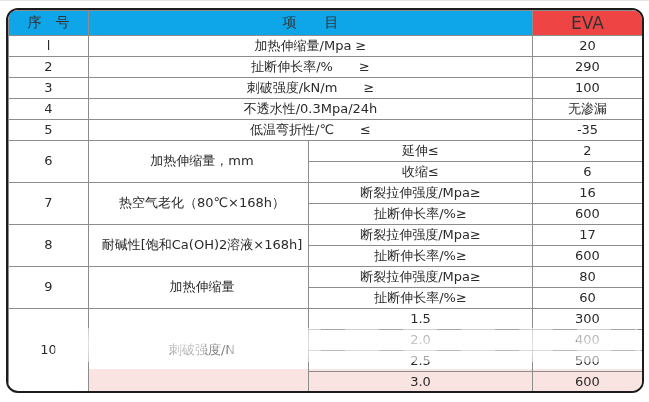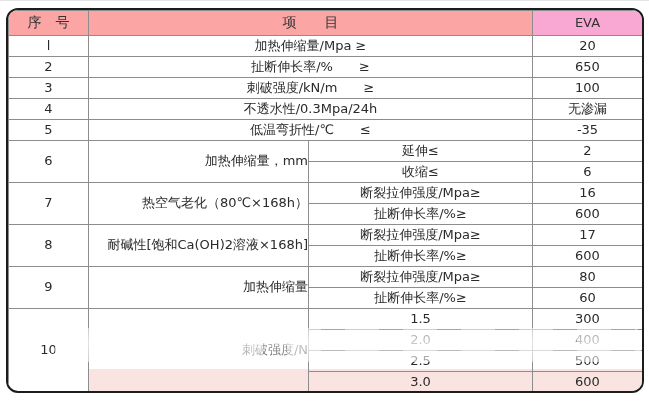--- a/index.html
+++ b/index.html
@@ -24,24 +24,24 @@
     border-collapse:collapse; table-layout:fixed;
     width:100%; height:100%;
   }
   th, td {
     border:1px solid #8d8d8d; padding:0;
     font-size:13px; color:#2a2a2a; line-height:1.1;
     overflow:hidden; white-space:nowrap;
   }
   thead tr { height:25px; }
   tbody tr { height:21px; }
-  thead th { background:#fca5a5; font-weight:normal; font-size:14px; color:#333; }
-  thead th.eva { background:#f9a8d4; font-size:13px; }
+  thead th { background:#0ea5e9; font-weight:normal; font-size:14px; color:#333; }
+  thead th.eva { background:#ef4444; font-size:17px; }
   .c   { text-align:center; }
-  .name{ text-align:right; padding-left:7px; }
+  .name{ text-align:center; padding-left:7px; }
   .watermark {
     position:absolute; z-index:2; pointer-events:none;
     left:55px; right:8px; top:328px; height:34px;
     background:
       repeating-linear-gradient(90deg,
         rgba(255,255,255,0.55) 0 34px,
         rgba(255,255,255,0.18) 34px 58px),
       linear-gradient(rgba(255,255,255,0) 0%,
         rgba(255,255,255,0.45) 45%,
         rgba(255,255,255,0) 100%);
@@ -73,21 +73,21 @@
       </thead>
       <tbody>
         <tr>
           <td class="c">l</td>
           <td class="c" colspan="2">加热伸缩量/Mpa ≥</td>
           <td class="c">20</td>
         </tr>
         <tr>
           <td class="c">2</td>
           <td class="c" colspan="2">扯断伸长率/%　　≥</td>
-          <td class="c">650</td>
+          <td class="c">290</td>
         </tr>
         <tr>
           <td class="c">3</td>
           <td class="c" colspan="2">刺破强度/kN/m　　≥</td>
           <td class="c">100</td>
         </tr>
         <tr>
           <td class="c">4</td>
           <td class="c" colspan="2">不透水性/0.3Mpa/24h</td>
           <td class="c">无渗漏</td>

